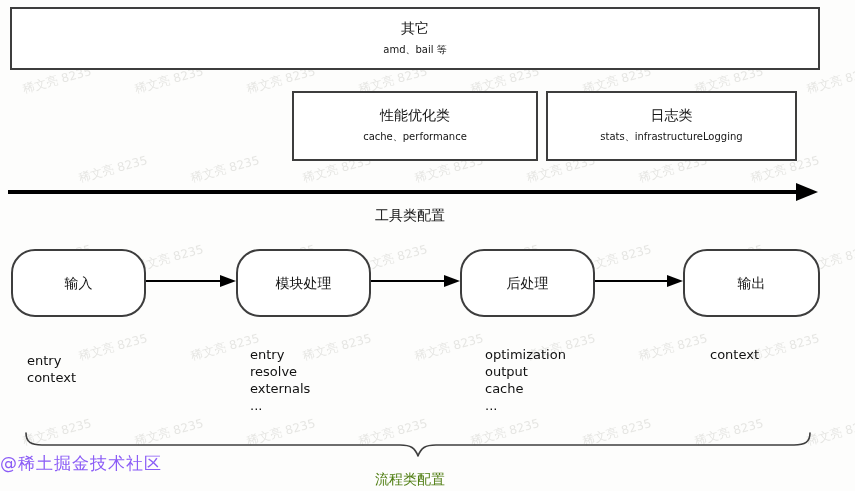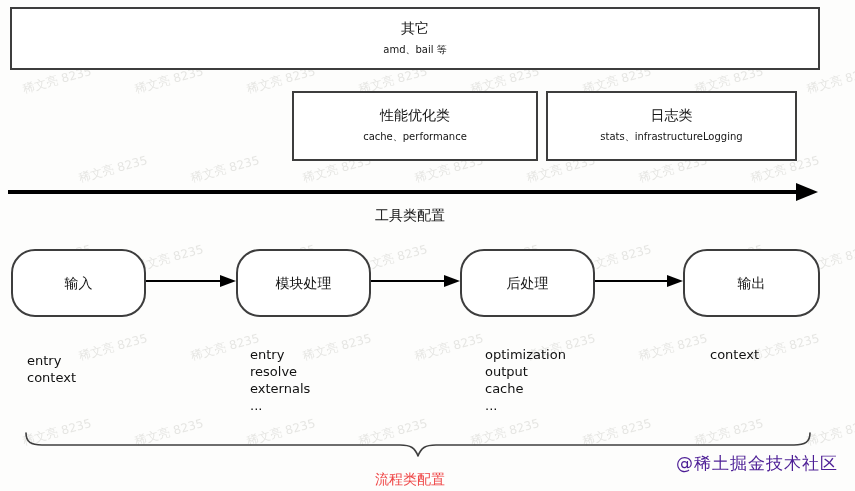--- a/index.html
+++ b/index.html
@@ -43,24 +43,24 @@
 
   .props{position:absolute;top:346px;font-size:13px;line-height:17px;color:#111;z-index:2;}
   .props span{display:block;}
   .pr1{left:27px;top:352px;}
   .pr2{left:250px;}
   .pr3{left:485px;}
   .pr4{left:710px;}
 
   .brace-svg{position:absolute;left:24px;top:431px;z-index:2;}
   .brace-label{position:absolute;left:0;top:471px;width:820px;text-align:center;
-               font-size:14px;color:#ef4444;z-index:2;}
+               font-size:14px;color:#4d7c0f;z-index:2;}
 
-  .site-mark{position:absolute;left:0;top:452px;width:838px;text-align:right;
-             font-size:17px;color:#4c1d95;letter-spacing:1px;z-index:3;}
+  .site-mark{position:absolute;left:0;top:452px;width:838px;text-align:left;
+             font-size:17px;color:#8b5cf6;letter-spacing:1px;z-index:3;}
 
   .wm{position:absolute;font-size:12px;color:#c9c9c4;opacity:.45;white-space:nowrap;
       transform:rotate(-15deg);z-index:1;pointer-events:none;}
 </style>
 </head>
 <body>
 
 <div class="canvas">
 
   <div id="wm-layer">

